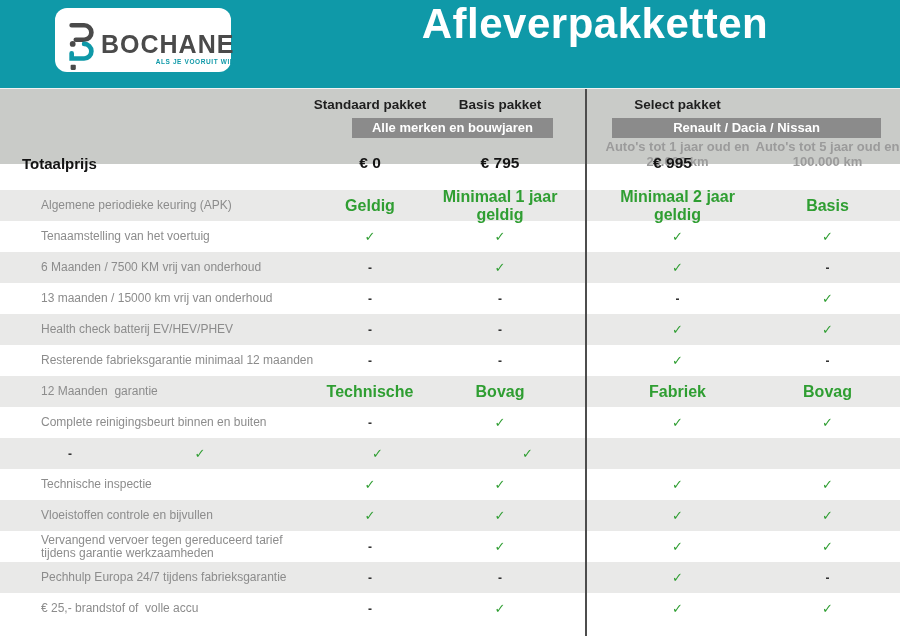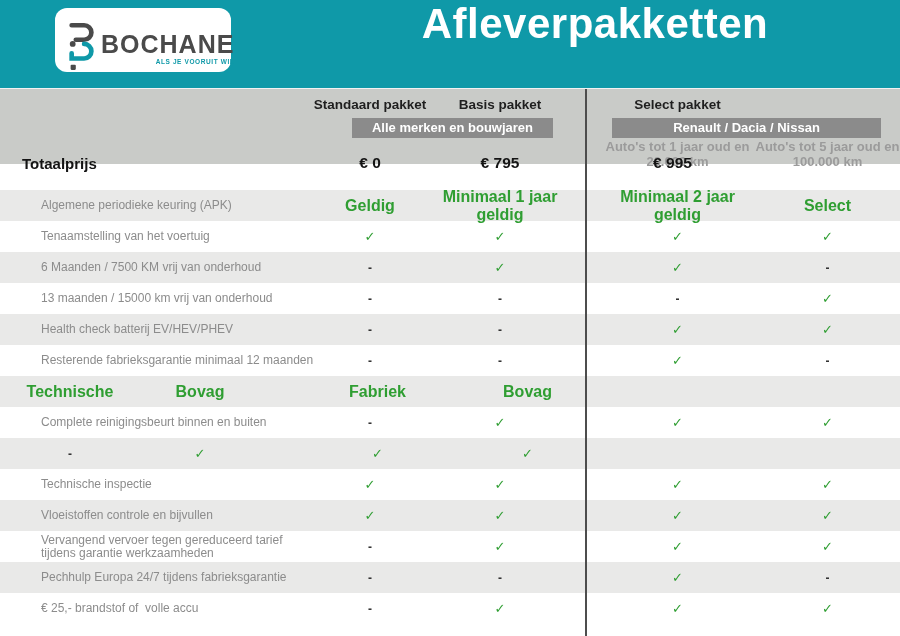--- a/index.html
+++ b/index.html
@@ -115,21 +115,21 @@
 
   <div class="gap-band"></div>
 
   <div>
       <div class="trow shade">
     <div class="label">Algemene periodieke keuring (APK)</div>
     <div class="c-s val gtext">Geldig</div>
     <div class="c-b val gtext">Minimaal 1 jaar geldig</div>
     <div class="c-gap"></div>
     <div class="c-sel val gtext">Minimaal 2 jaar geldig</div>
-    <div class="c-plus val gtext">Select</div>
+    <div class="c-plus val gtext">Basis</div>
   </div>
       <div class="trow plain">
     <div class="label">Tenaamstelling van het voertuig</div>
     <div class="c-s val check">✓</div>
     <div class="c-b val check">✓</div>
     <div class="c-gap"></div>
     <div class="c-sel val check">✓</div>
     <div class="c-plus val check">✓</div>
   </div>
       <div class="trow shade">
@@ -158,20 +158,21 @@
   </div>
       <div class="trow plain">
     <div class="label">Resterende fabrieksgarantie minimaal 12 maanden</div>
     <div class="c-s val dash">-</div>
     <div class="c-b val dash">-</div>
     <div class="c-gap"></div>
     <div class="c-sel val check">✓</div>
     <div class="c-plus val dash">-</div>
   </div>
       <div class="trow shade">
+    <div class="label">12 Maanden  garantie</div>
     <div class="c-s val gtext">Technische</div>
     <div class="c-b val gtext">Bovag</div>
     <div class="c-gap"></div>
     <div class="c-sel val gtext">Fabriek</div>
     <div class="c-plus val gtext">Bovag</div>
   </div>
       <div class="trow plain">
     <div class="label">Complete reinigingsbeurt binnen en buiten</div>
     <div class="c-s val dash">-</div>
     <div class="c-b val check">✓</div>

